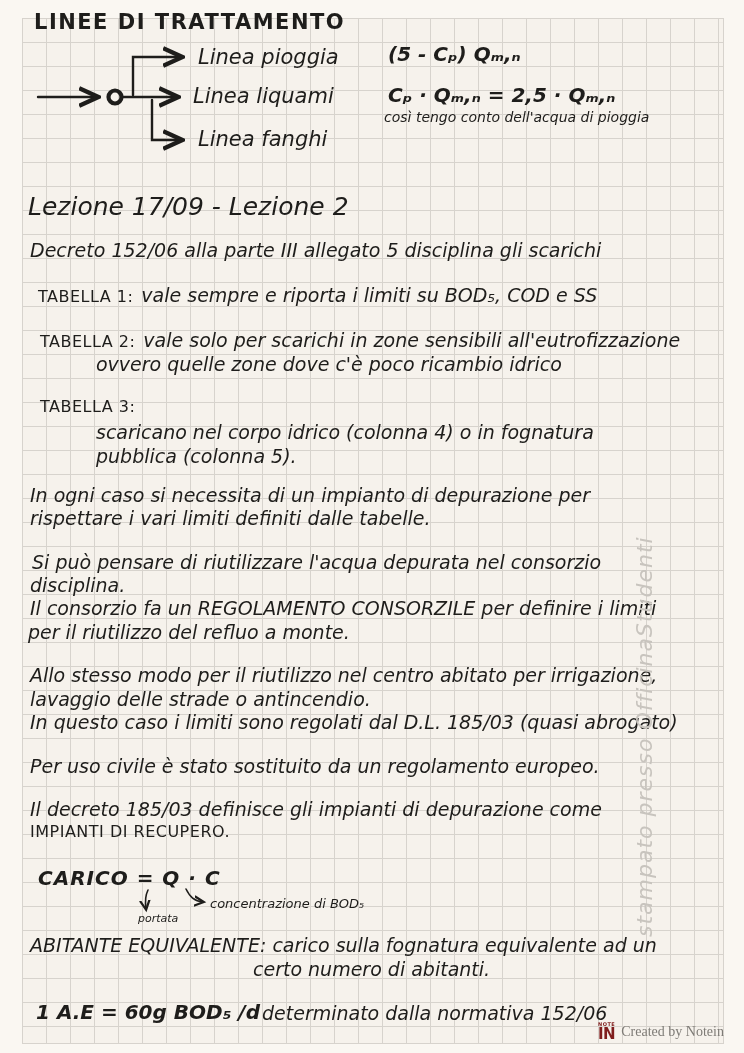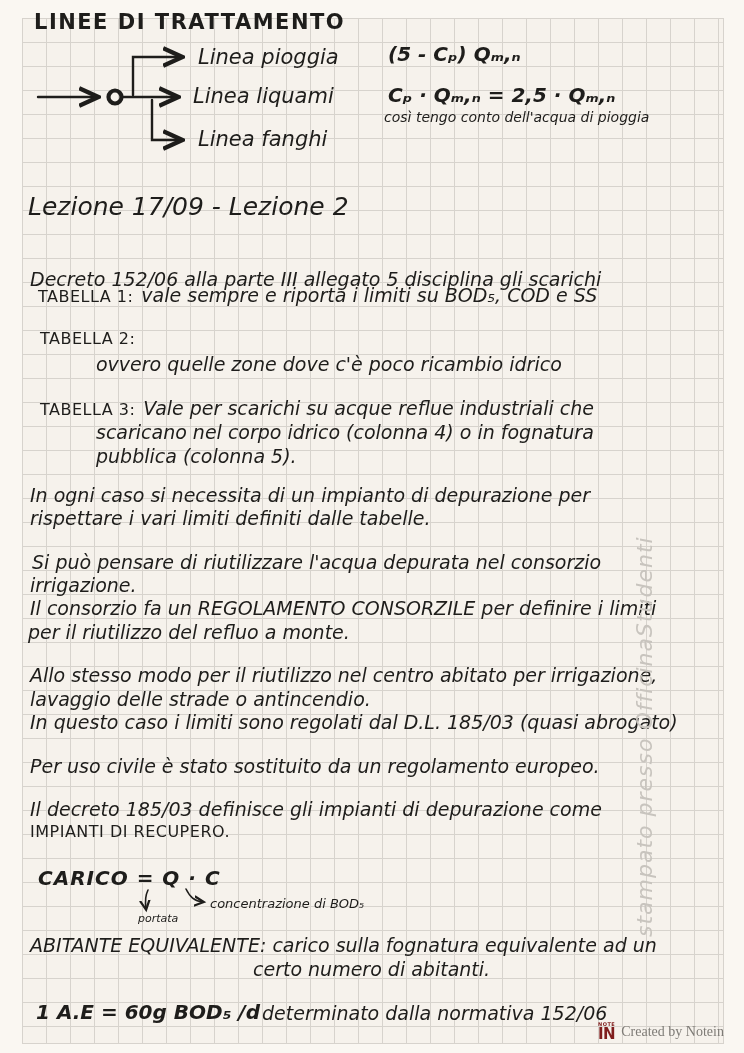--- a/index.html
+++ b/index.html
@@ -70,43 +70,43 @@
 <div class="hw" style="left:198px;top:45px;font-size:21px;">Linea pioggia</div>
 <div class="hw" style="left:193px;top:84px;font-size:21px;">Linea liquami</div>
 <div class="hw" style="left:198px;top:127px;font-size:21px;">Linea fanghi</div>
 
 <div class="hw formula" style="left:388px;top:42px;">(5 - Cₚ) Qₘ,ₙ</div>
 <div class="hw formula" style="left:388px;top:83px;">Cₚ · Qₘ,ₙ = 2,5 · Qₘ,ₙ</div>
 <div class="hw small-note" style="left:384px;top:109px;">così tengo conto dell'acqua di pioggia</div>
 
 <div class="hw heading" style="left:28px;top:192px;">Lezione 17/09 - Lezione 2</div>
 
-<div class="hw body-line" style="left:30px;top:239px;margin-top:29px;">Decreto 152/06 alla parte III allegato 5 disciplina gli scarichi</div>
+<div class="hw body-line" style="left:30px;top:239px;">Decreto 152/06 alla parte III allegato 5 disciplina gli scarichi</div>
 
 <div class="hw tbl" style="left:38px;top:284px;">
   <span class="lbl">TABELLA 1:</span>
   <span class="txt">vale sempre e riporta i limiti su BOD₅, COD e SS</span>
 </div>
 
 <div class="hw tbl" style="left:40px;top:329px;">
   <span class="lbl">TABELLA 2:</span>
+  <span class="txt">vale solo per scarichi in zone sensibili all'eutrofizzazione</span>
 </div>
 <div class="hw body-line" style="left:96px;top:353px;">ovvero quelle zone dove c'è poco ricambio idrico</div>
 
 <div class="hw tbl" style="left:40px;top:397px;">
   <span class="lbl">TABELLA 3:</span>
-  <span class="txt">Vale per scarichi su acque reflue industriali che</span>
 </div>
 <div class="hw body-line" style="left:96px;top:421px;">scaricano nel corpo idrico (colonna 4) o in fognatura</div>
 <div class="hw body-line" style="left:96px;top:445px;">pubblica (colonna 5).</div>
 
 <div class="hw body-line" style="left:30px;top:484px;">In ogni caso si necessita di un impianto di depurazione per</div>
 <div class="hw body-line" style="left:30px;top:507px;text-align:right;">rispettare i vari limiti definiti dalle tabelle.</div>
 <div class="hw body-line" style="left:32px;top:551px;">Si può pensare di riutilizzare l'acqua depurata nel consorzio</div>
-<div class="hw body-line" style="left:30px;top:574px;">irrigazione.</div>
+<div class="hw body-line" style="left:30px;top:574px;">disciplina.</div>
 <div class="hw body-line" style="left:30px;top:597px;">Il consorzio fa un REGOLAMENTO CONSORZILE per definire i limiti</div>
 <div class="hw body-line" style="left:28px;top:621px;">per il riutilizzo del refluo a monte.</div>
 <div class="hw body-line" style="left:30px;top:664px;">Allo stesso modo per il riutilizzo nel centro abitato per irrigazione,</div>
 <div class="hw body-line" style="left:30px;top:688px;">lavaggio delle strade o antincendio.</div>
 <div class="hw body-line" style="left:30px;top:711px;">In questo caso i limiti sono regolati dal D.L. 185/03 (quasi abrogato)</div>
 <div class="hw body-line" style="left:30px;top:755px;">Per uso civile è stato sostituito da un regolamento europeo.</div>
 <div class="hw body-line" style="left:30px;top:798px;">Il decreto 185/03 definisce gli impianti di depurazione come</div>
 <div class="hw body-line caps" style="left:30px;top:822px;font-style:normal;font-size:16px;">IMPIANTI DI RECUPERO.</div>
 
 <div class="hw formula" style="left:38px;top:866px;letter-spacing:1px;">CARICO = Q · C</div>

